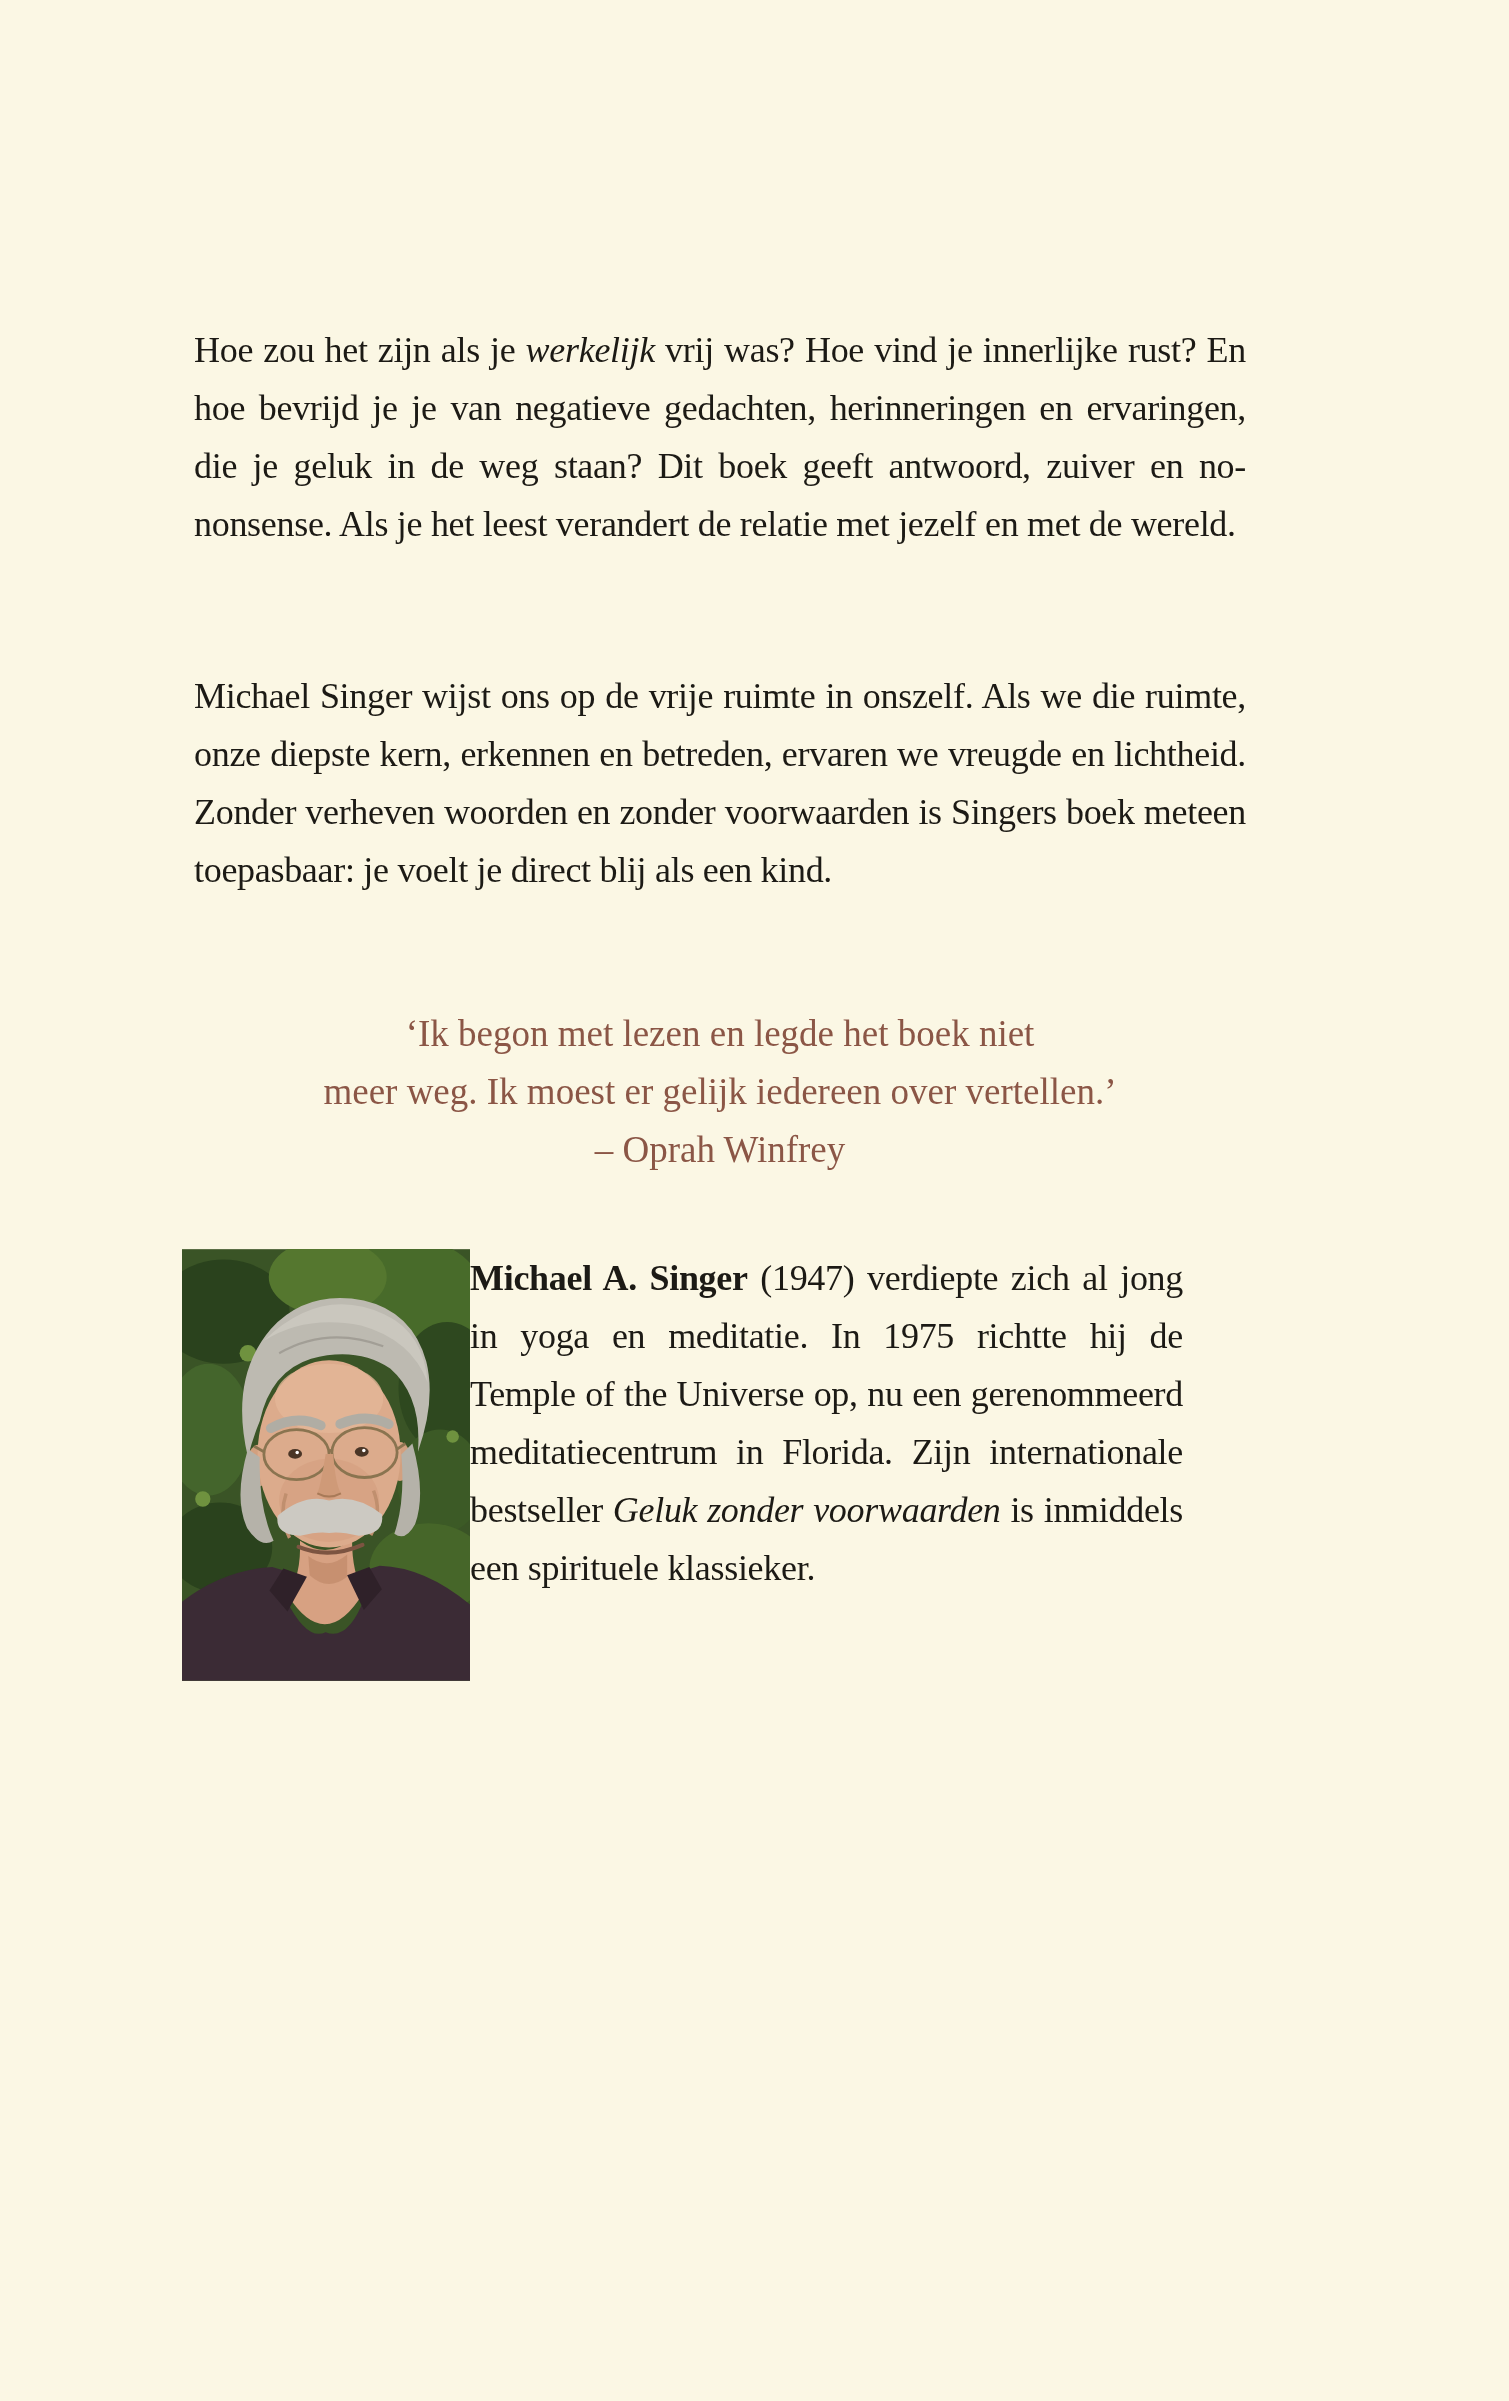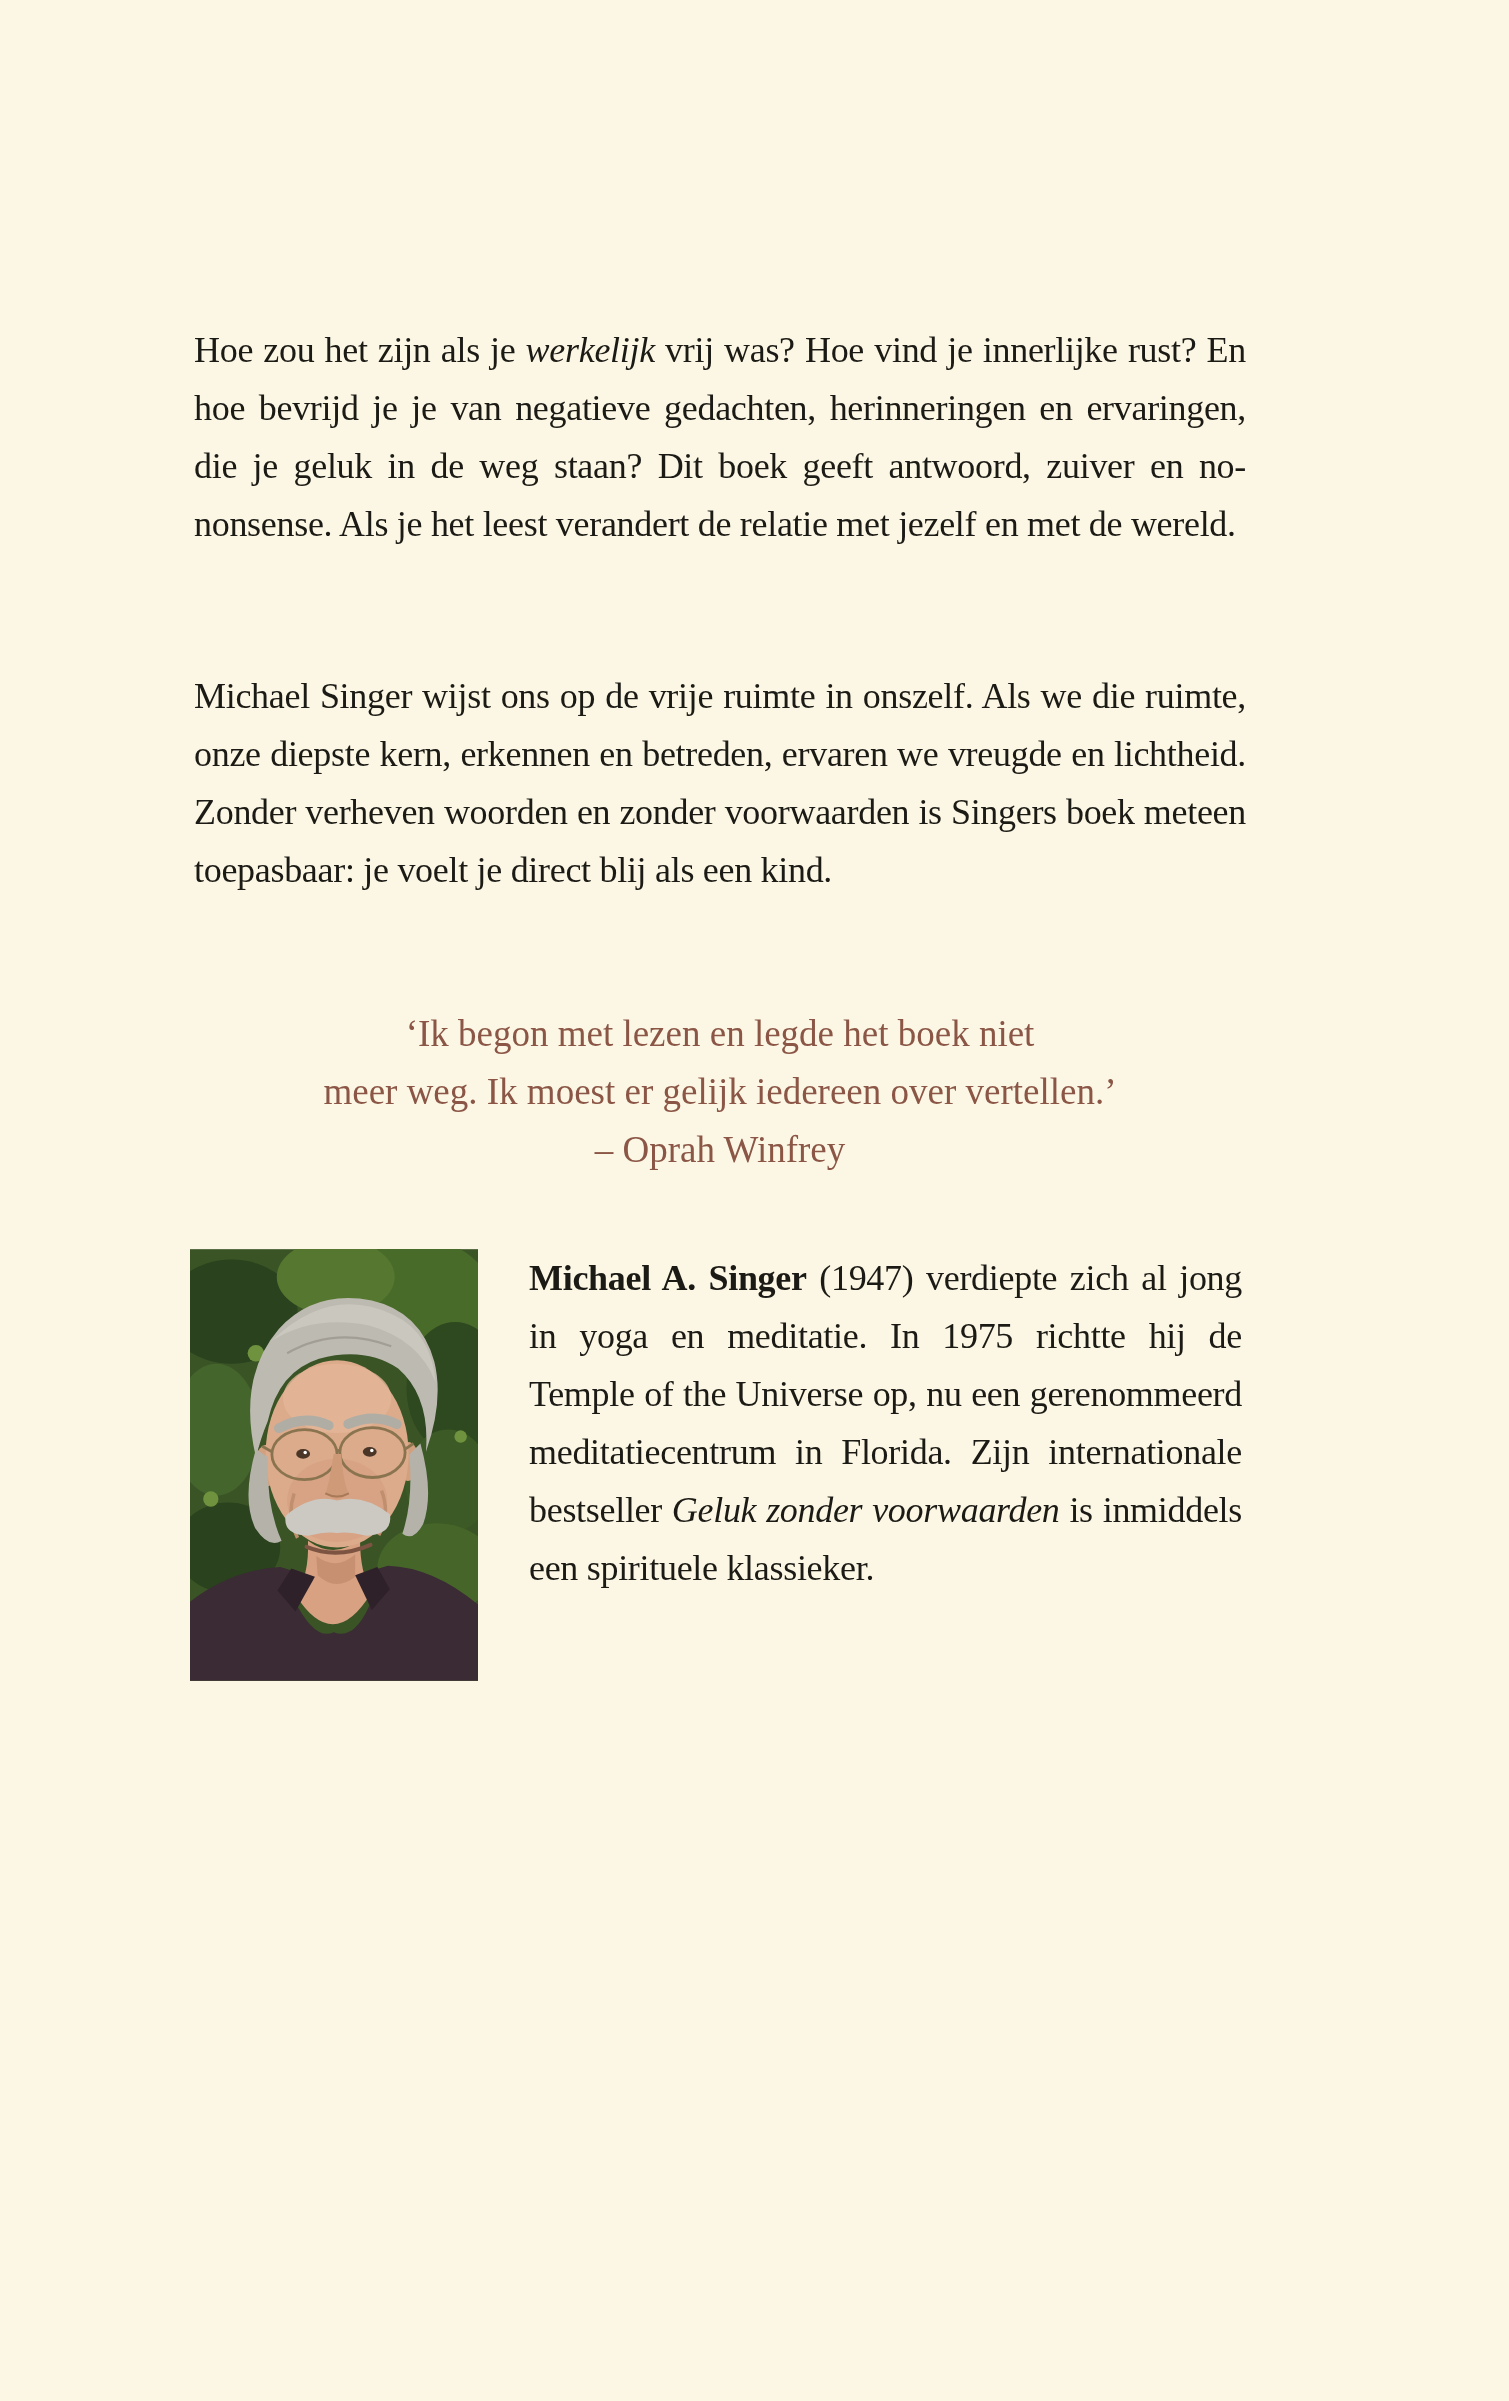--- a/index.html
+++ b/index.html
@@ -26,22 +26,22 @@
   .synopsis-1 { position: absolute; left: 194px; top: 321px;  width: 1052px; }
   .synopsis-2 { position: absolute; left: 194px; top: 667px;  width: 1052px; }
 
   .quote {
     position: absolute; left: 194px; top: 1005px; width: 1052px;
     text-align: center; color: #8B5646;
     font-size: 37px; line-height: 58px;
   }
 
   .bio-row {
-    position: absolute; left: 190px; top: 1249px; width: 1052px;
-    display: flex; gap: 51px; align-items: flex-start;
+    position: absolute; left: 182px; top: 1249px; width: 1052px;
+    display: flex; align-items: flex-start;
   }
   .photo { width: 288px; height: 432px; flex: none; }
   .photo svg { display: block; }
   .bio { width: 713px; }
 
   .publisher {
     position: absolute; left: 190px; top: 2170px;
     display: flex; align-items: center; gap: 18px;
   }
   .pubname {

